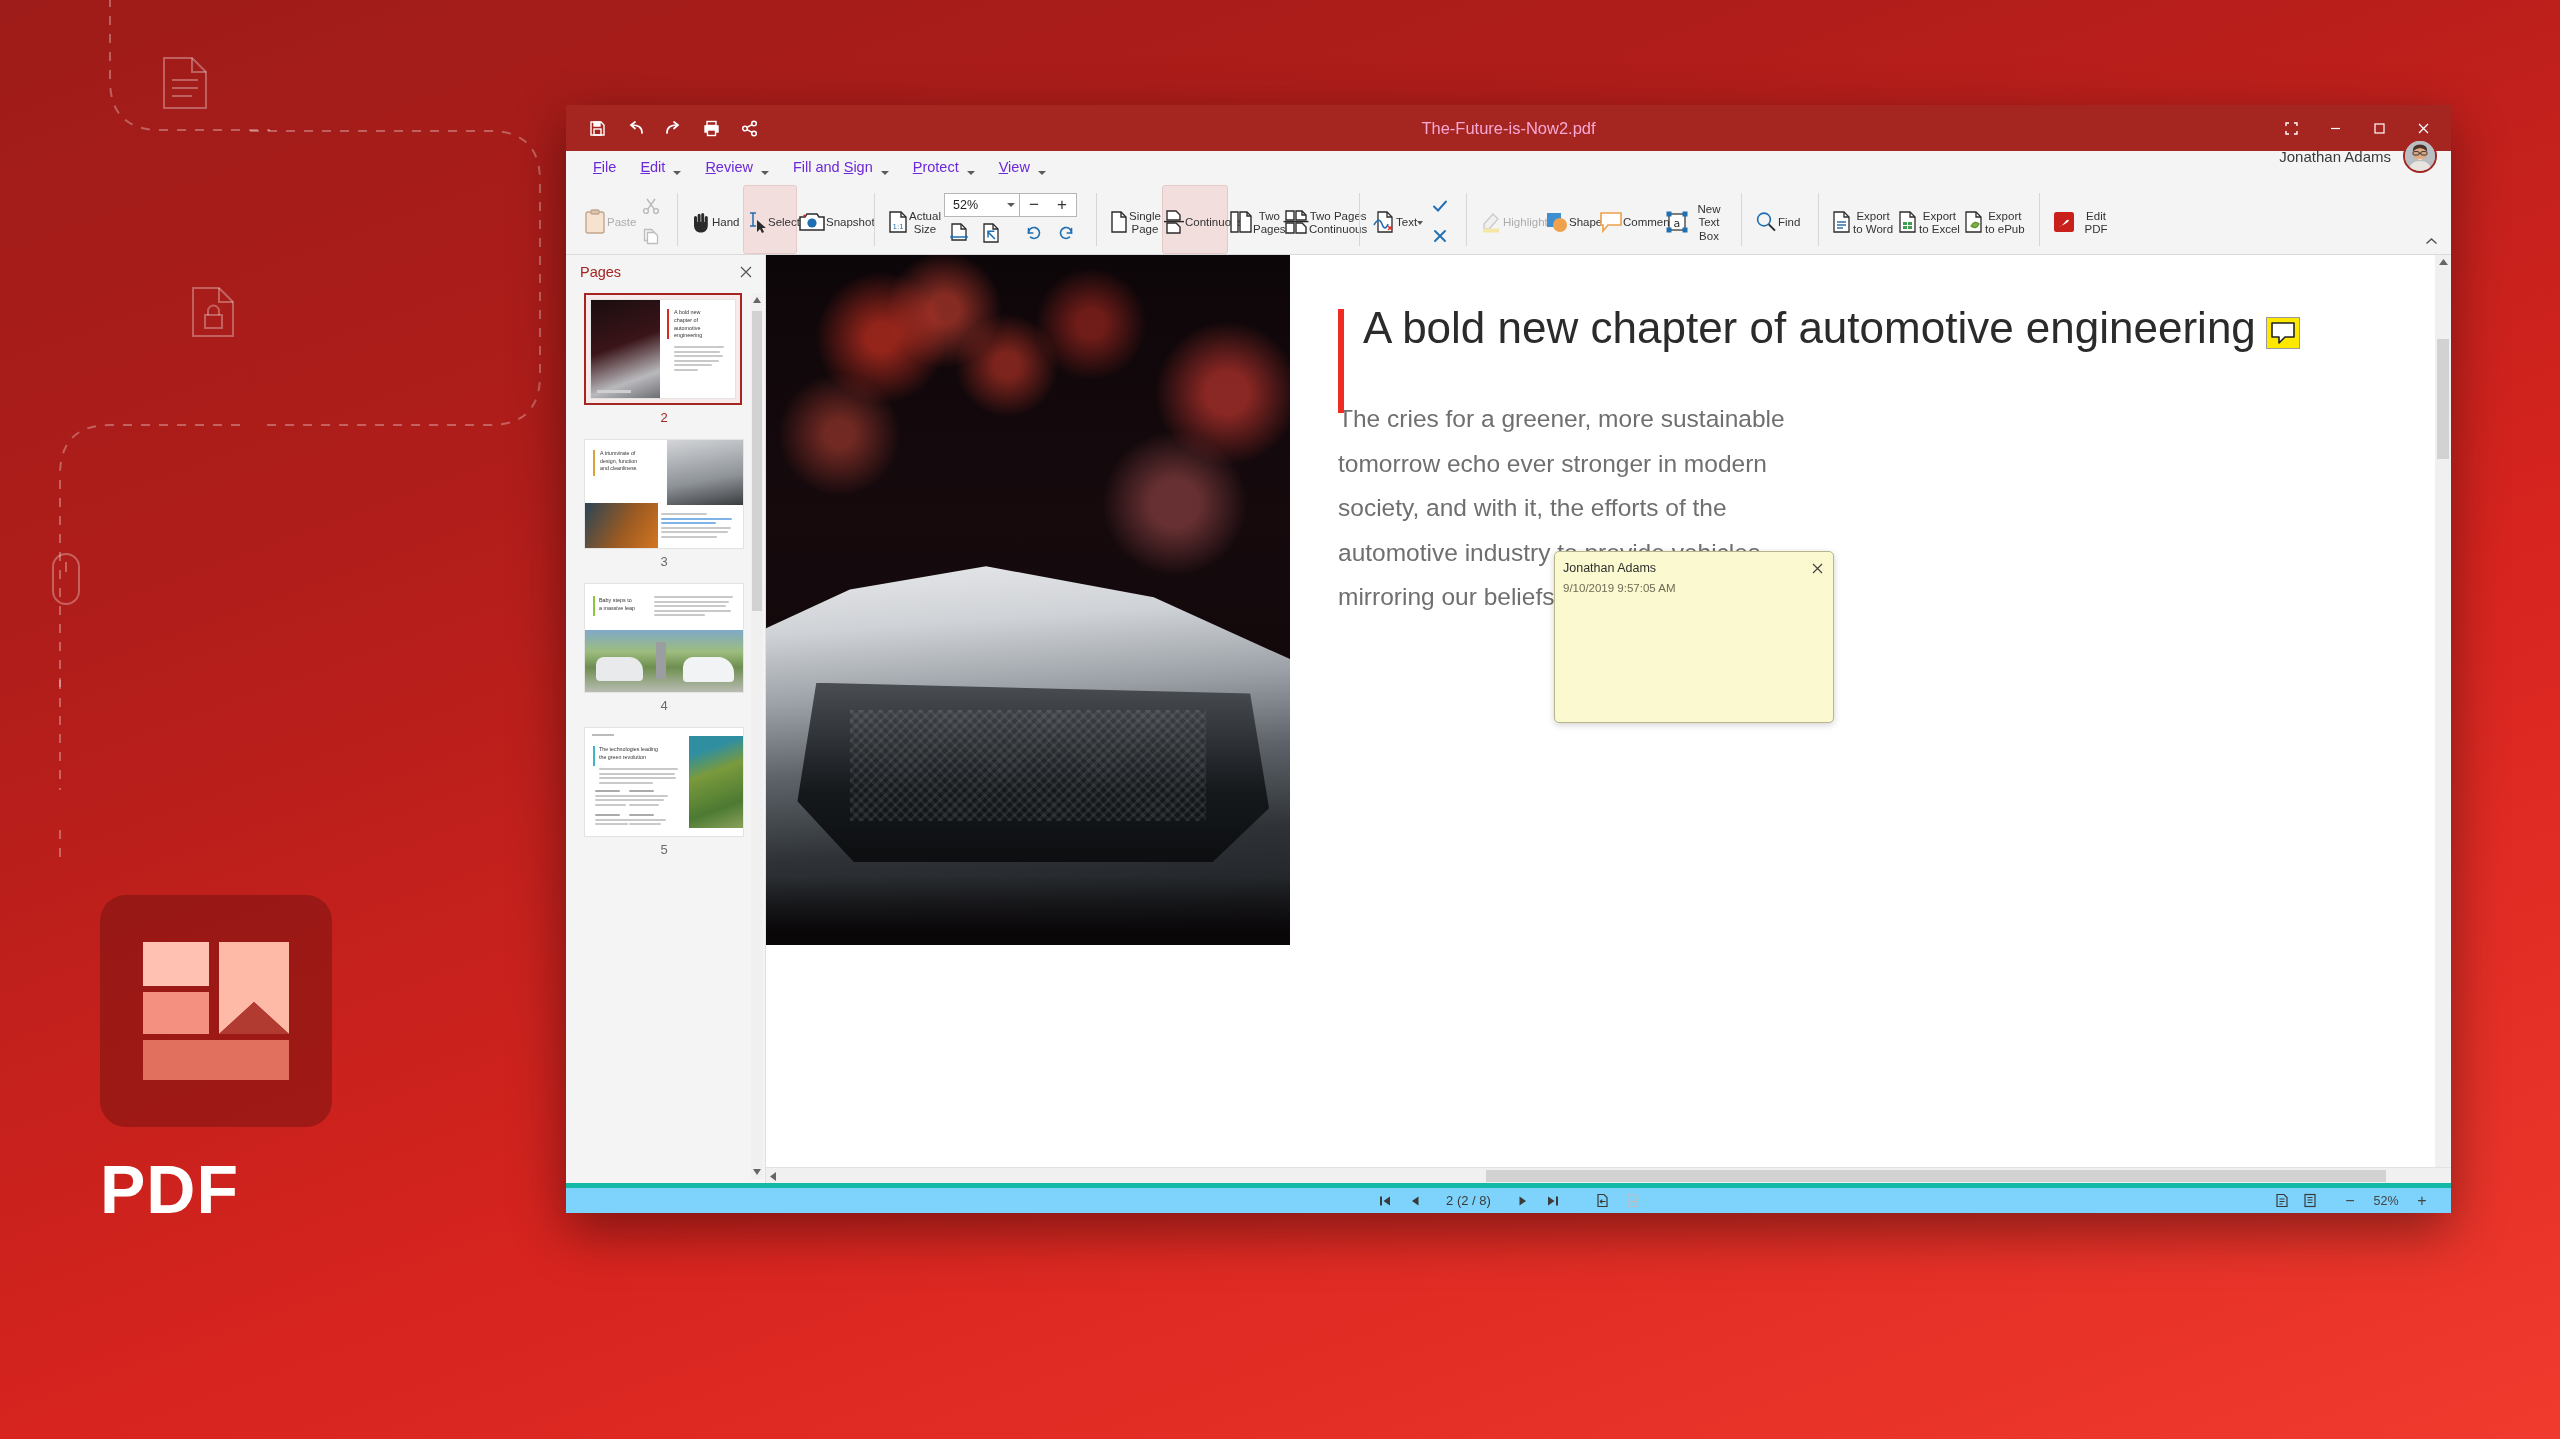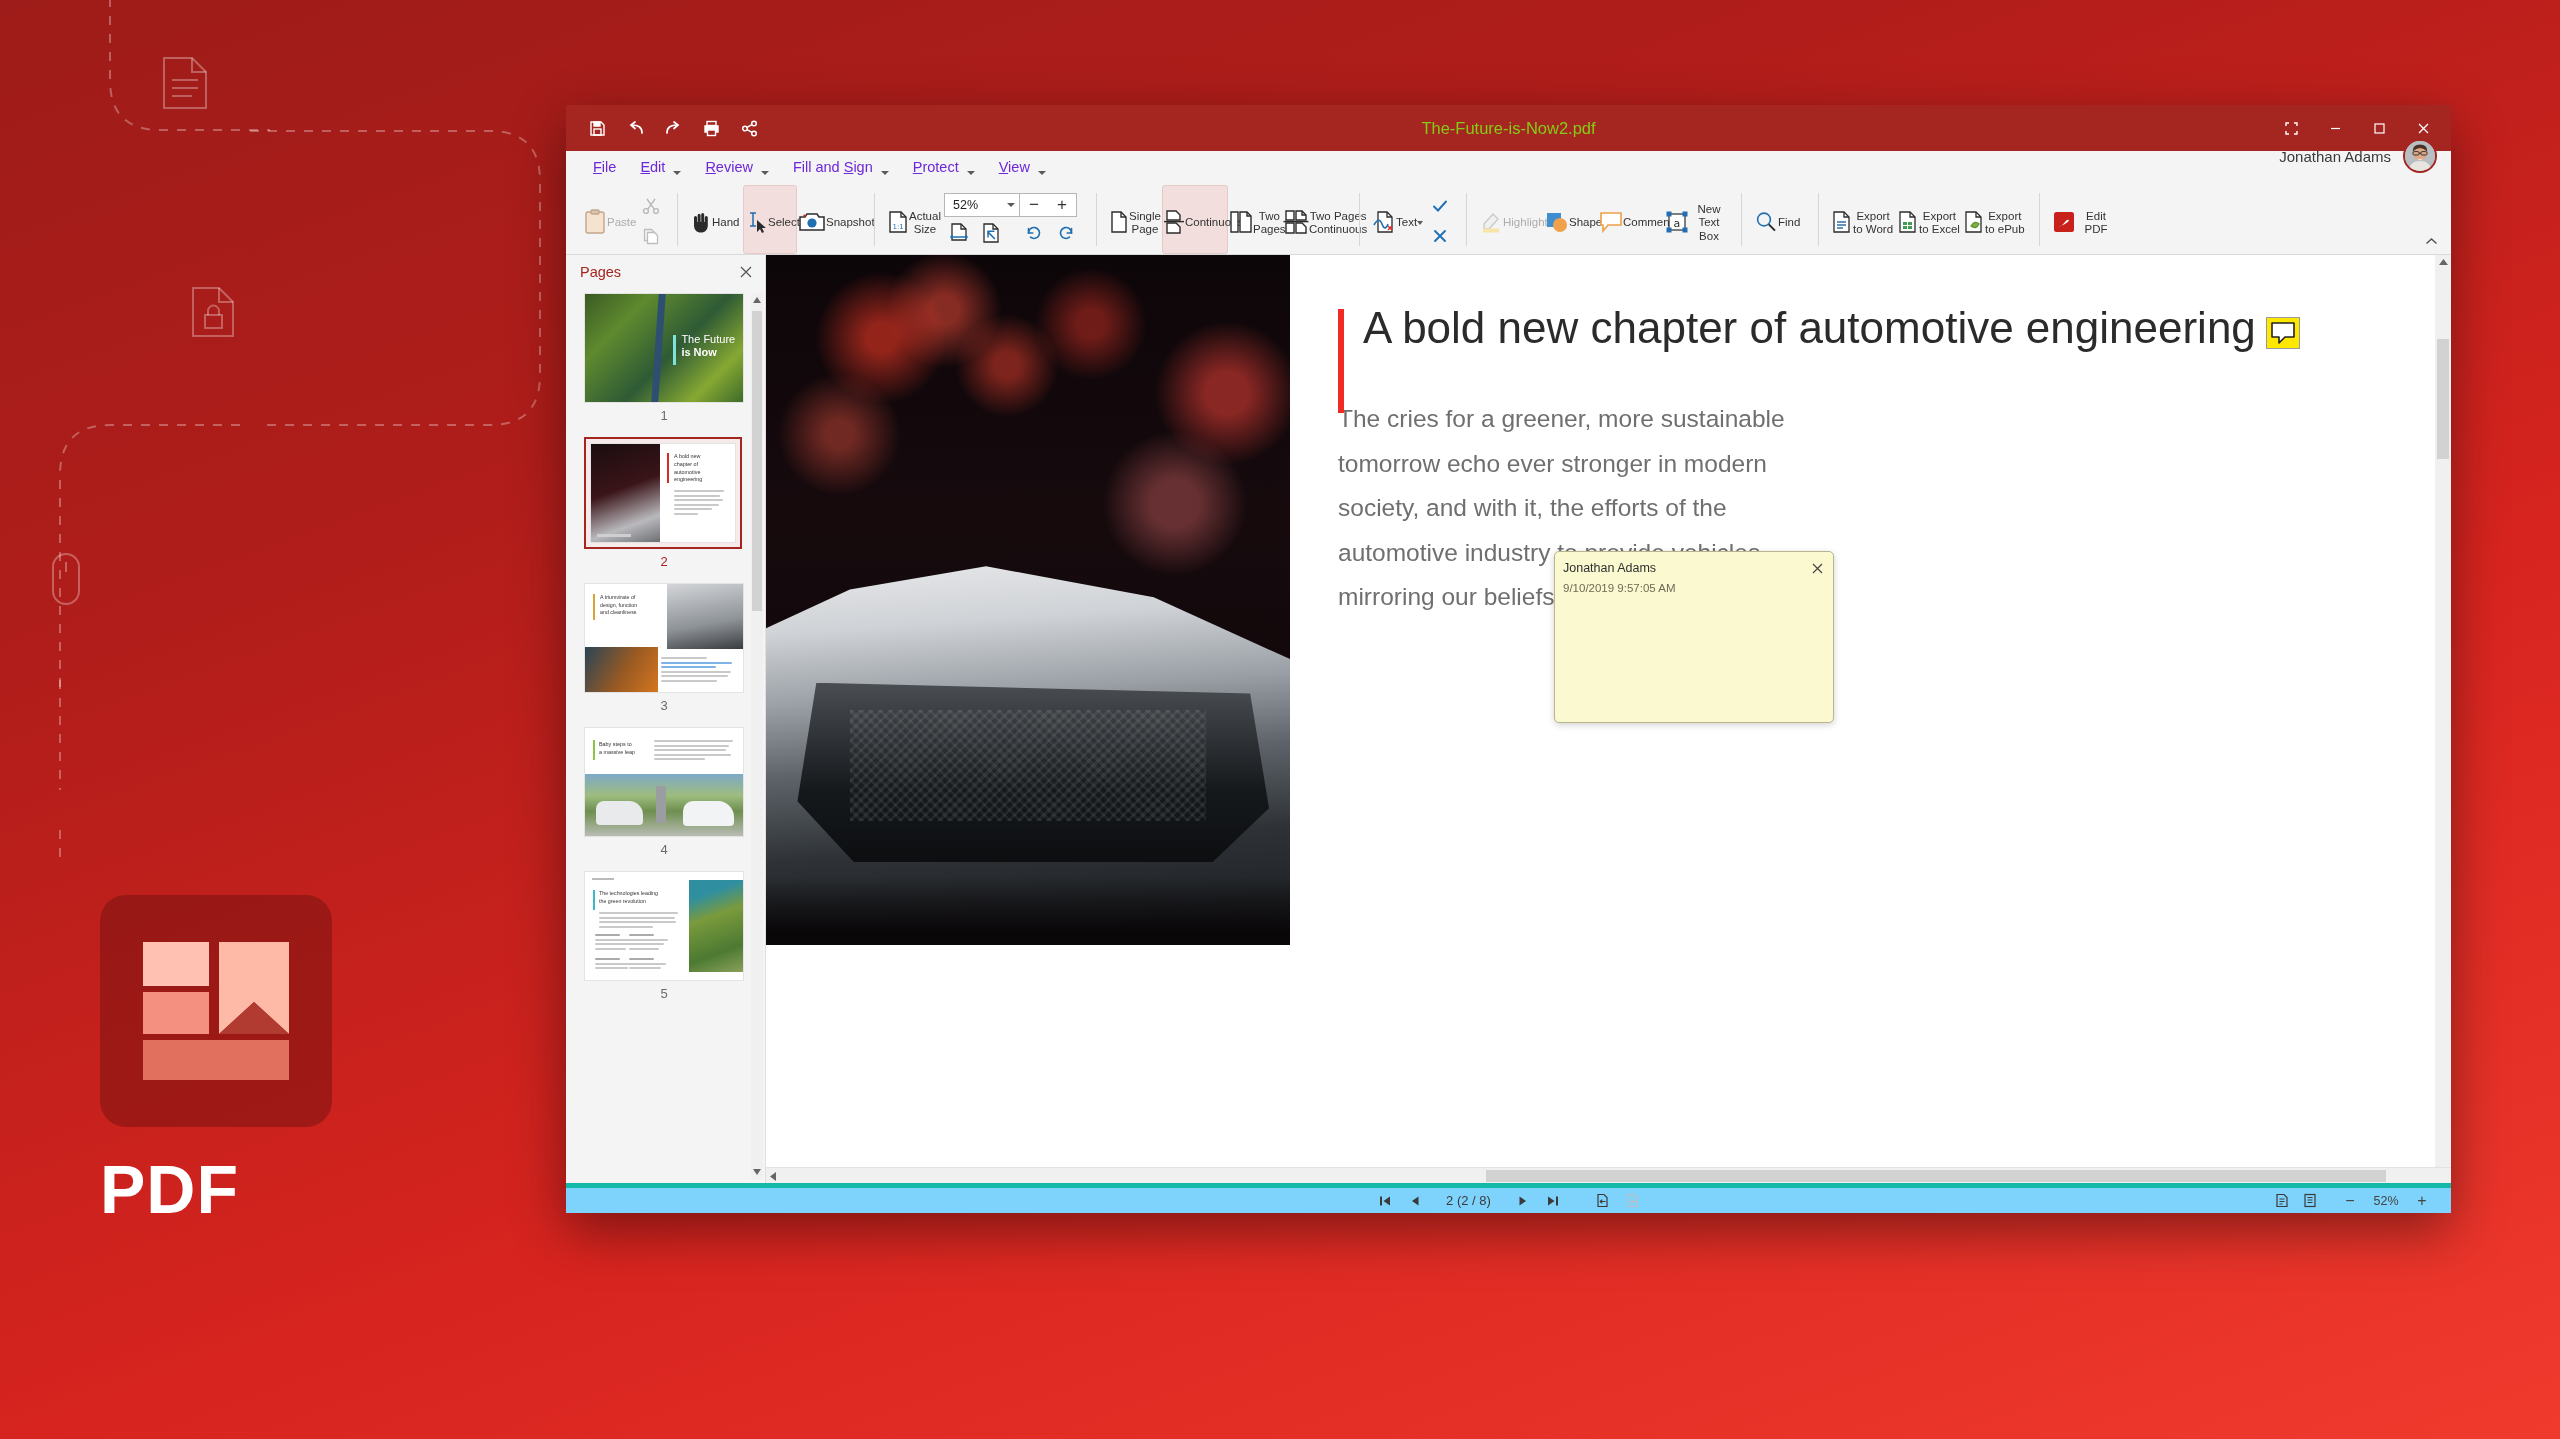--- a/index.html
+++ b/index.html
@@ -49,21 +49,21 @@
     height: 46px; background: #a52520; position: relative;
     display: flex; align-items: center; flex: 0 0 46px;
   }
   #quick-access { display: flex; align-items: center; gap: 4px; padding-left: 14px; }
   .qa-btn {
     width: 34px; height: 30px; display: flex; align-items: center; justify-content: center;
     cursor: pointer; border-radius: 2px;
   }
   #window-title {
     position: absolute; left: 0; right: 0; text-align: center;
-    color: #84cc16; font-size: 16.5px; pointer-events: none;
+    color: #f9a8d4; font-size: 16.5px; pointer-events: none;
   }
   #window-controls { margin-left: auto; display: flex; align-items: center; padding-right: 6px; }
   .wc-btn {
     width: 44px; height: 46px; display: flex; align-items: center; justify-content: center;
     cursor: pointer;
   }
 
   
   #menubar {
     height: 32px; flex: 0 0 32px; background: #f4f4f4;
@@ -743,33 +743,20 @@
         <div id="pages-title">Pages</div>
         <div id="pages-close">
           <svg width="12" height="12" viewBox="0 0 12 12" stroke="#555" stroke-width="1.2">
               <path d="M1 1l10 10M11 1L1 11"></path>
             </svg>
         </div>
       </div>
       <div id="thumb-scroll">
         <div id="thumb-list">
 
-          <div class="thumb-wrap">
-            <div class="thumb">
-              <div class="tp" style="background:linear-gradient(135deg,#3b5a24 0%,#5f8a2e 25%,#2e5a35 55%,#86a832 80%,#3f6b2a 100%);">
-                <div style="position:absolute;left:44%;top:0;bottom:0;width:7px;background:#2f4f72;transform:skewX(-4deg);"></div>
-                <div style="position:absolute;left:56%;top:38%;width:3px;height:30px;background:#7fe3dd;"></div>
-                <div style="position:absolute;left:61%;top:36%;color:#fff;font-size:11px;line-height:1.15;">
-                  <div style="font-weight:400;">The Future</div>
-                    <div style="font-weight:700;">is Now</div>
-                </div>
-              </div>
-            </div>
-            <div class="thumb-num">1</div>
-          </div>
 
           <div class="thumb-wrap selected">
             <div class="thumb-frame">
               <div class="thumb" style="width:146px;height:100px;">
                 <div class="tp">
                   <div style="width:48%;background:linear-gradient(160deg,#1a0d0f,#3a1418 45%,#b9b9bd 78%,#6e6f73);"></div>
                   <div style="flex:1;background:#fff;padding:9px 7px;position:relative;">
                     <div style="position:absolute;left:7px;top:9px;width:1.6px;height:30px;background:#d62a22;"></div>
                     <div style="margin-left:7px;font-size:5.4px;line-height:1.45;color:#333;">A bold new<br>chapter of<br>automotive<br>engineering</div>
                     <div class="mini-lines" style="margin-left:7px;margin-top:6px;">

